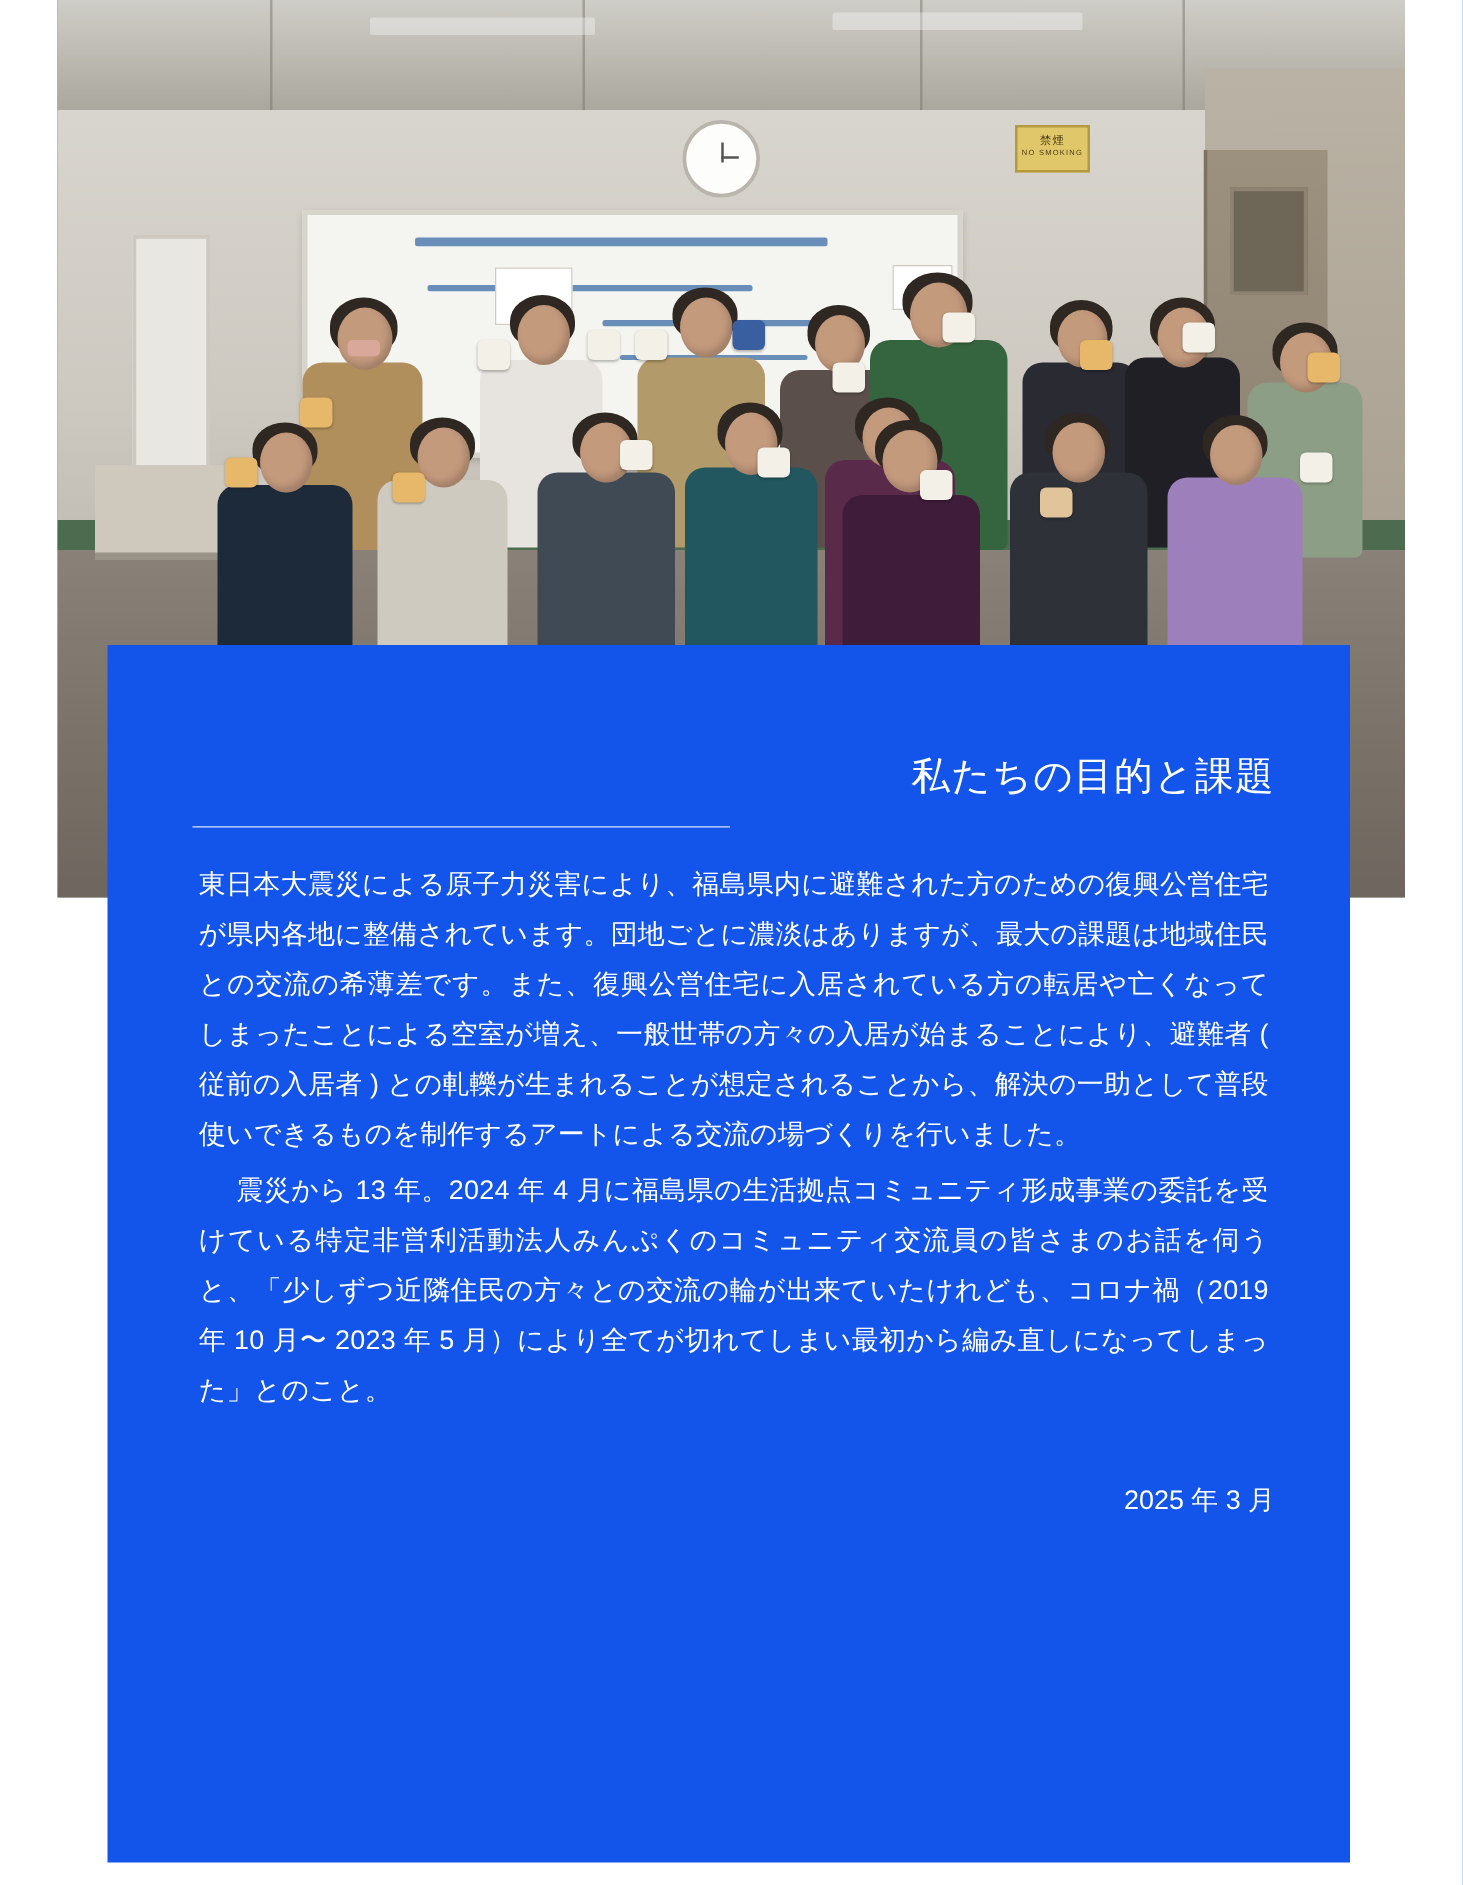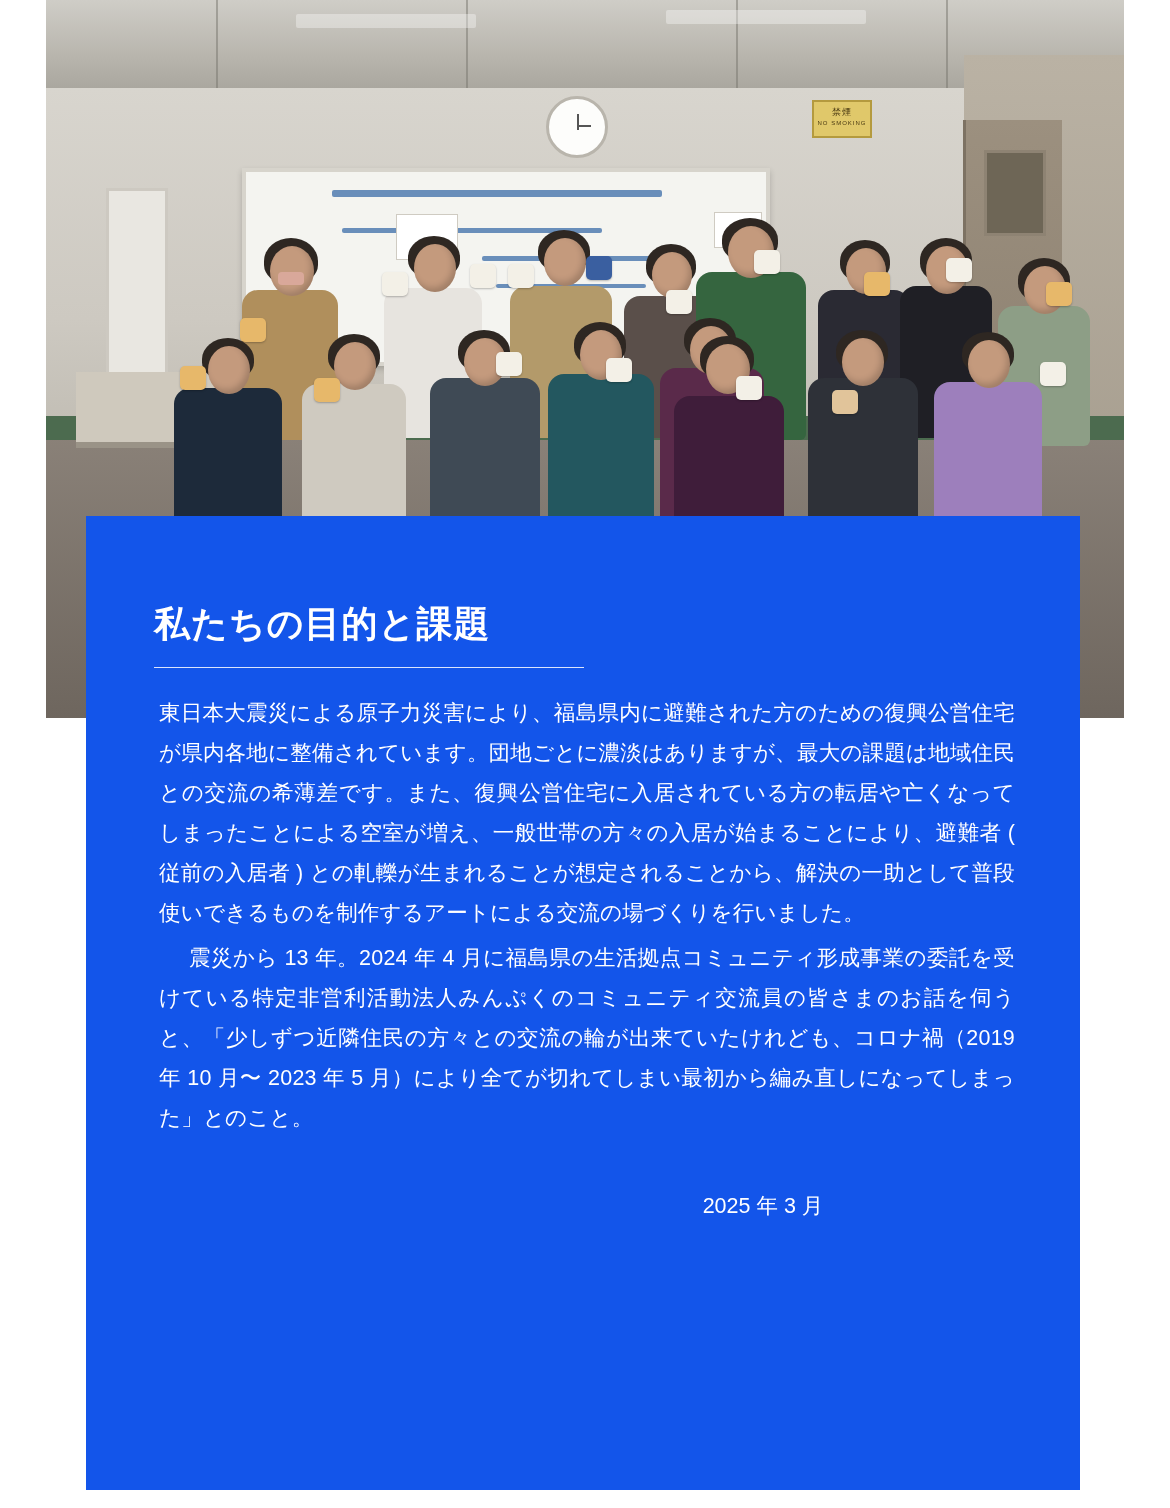--- a/index.html
+++ b/index.html
@@ -145,43 +145,44 @@
     background: #1355ea;
     color: #ffffff;
   }
   .panel-inner {
     position: absolute;
     left: 68px;
     top: 86px;
     right: 60px;
   }
   .panel-title {
-    font-size: 36px;
-    font-weight: bold;
+    font-size: 31px;
+    font-weight: normal;
     letter-spacing: 1px;
     margin: 0 0 22px 0;
     line-height: 1.2;
+    text-align: right;
   }
   .rule {
     width: 430px;
     height: 1px;
     background: rgba(255,255,255,.85);
     margin: 0 0 26px 0;
   }
   .para {
     font-size: 21.5px;
     line-height: 1.86;
     margin: 5px;
     text-align: justify;
     letter-spacing: .2px;
   }
   .para + .para { text-indent: 1.4em; }
   .signature {
     margin-top: 48px;
-    text-align: center;
+    text-align: right;
     padding-left: 352px;
     font-size: 21.5px;
     line-height: 1.82;
   }
 </style>
 </head>
 <body>
 
 <div class="photo">
   <div class="ceiling"></div>

